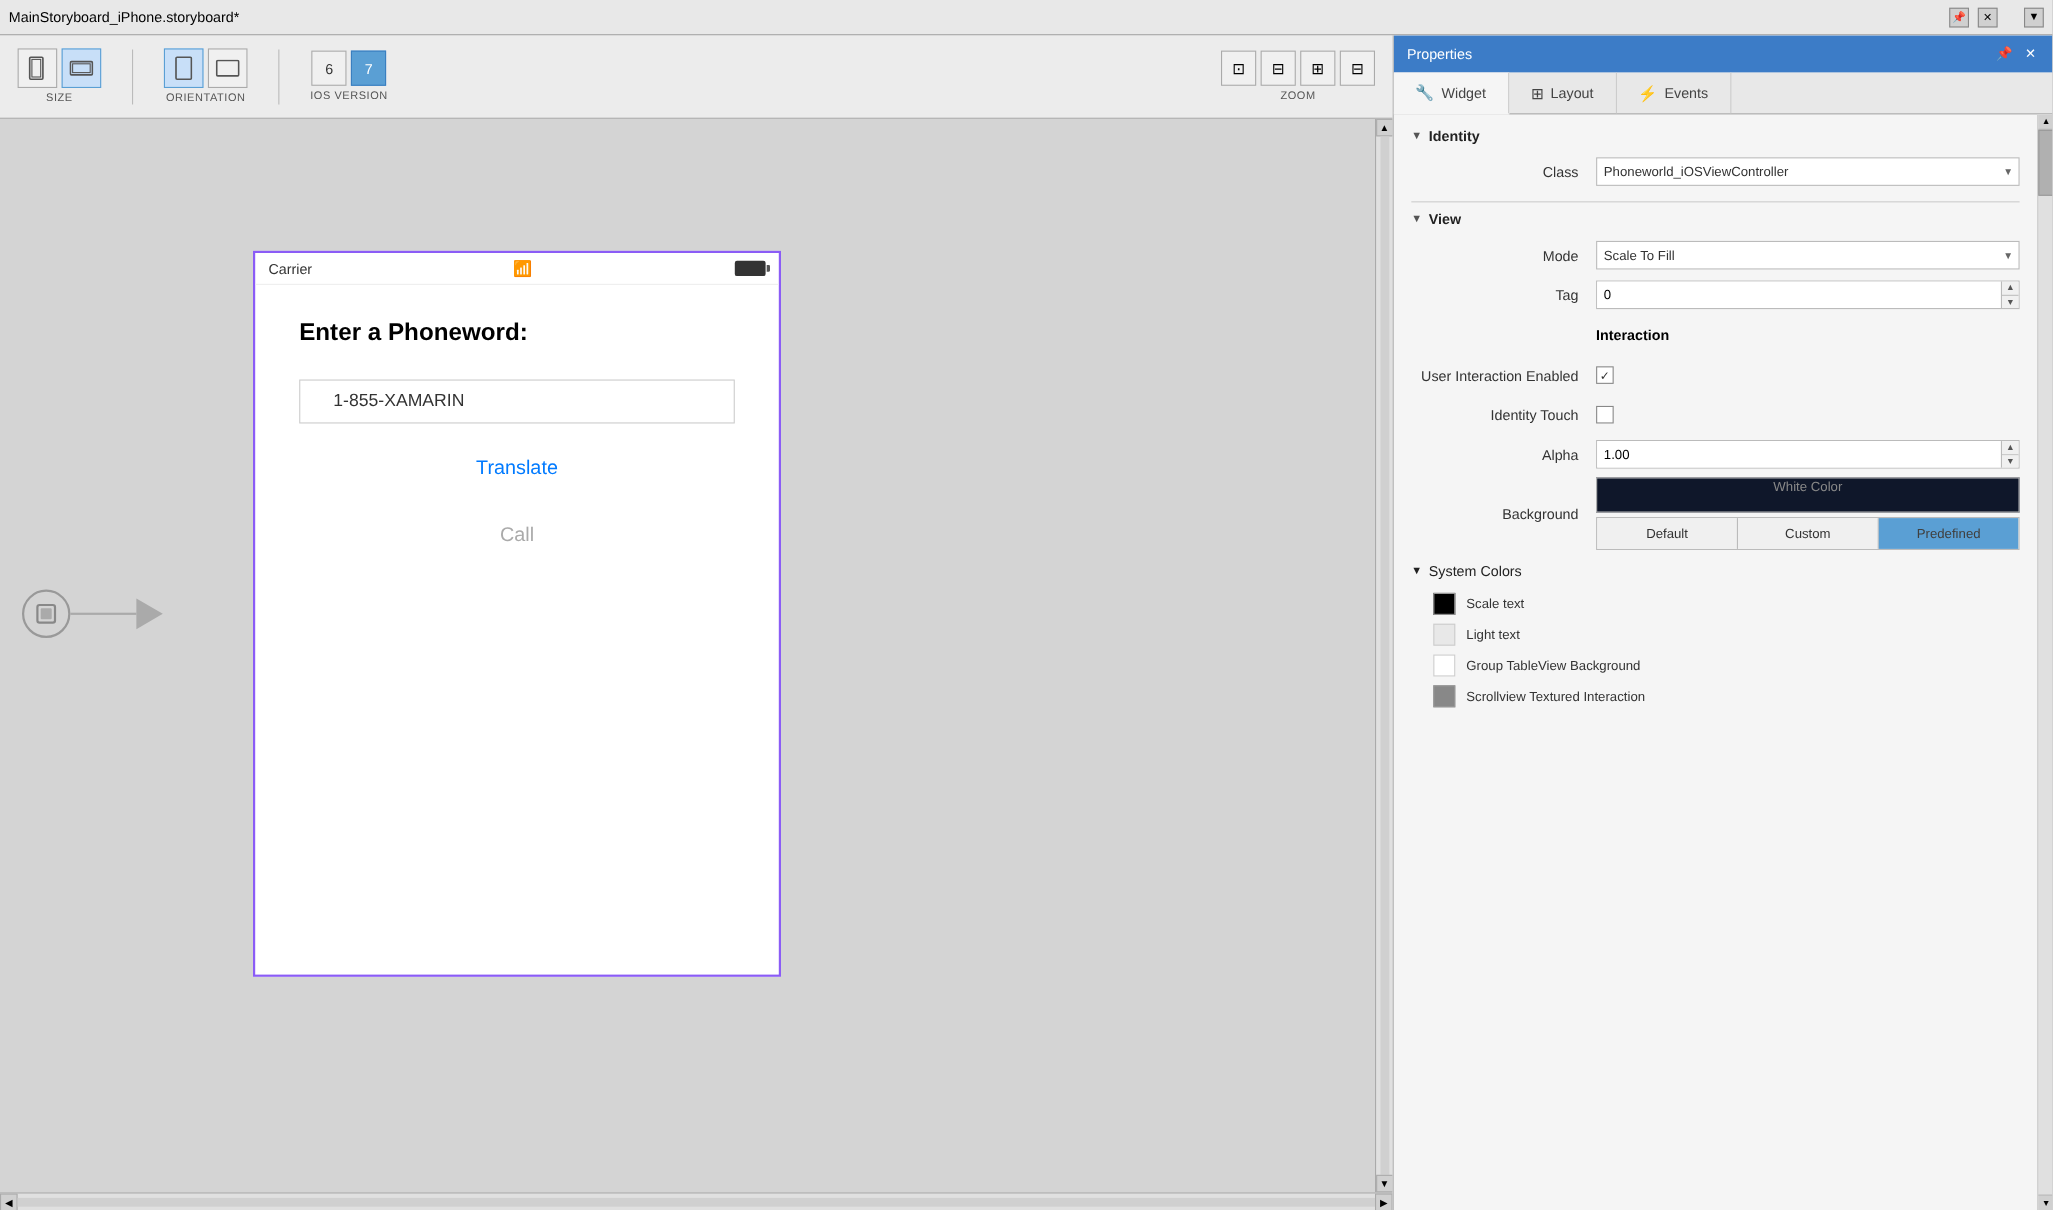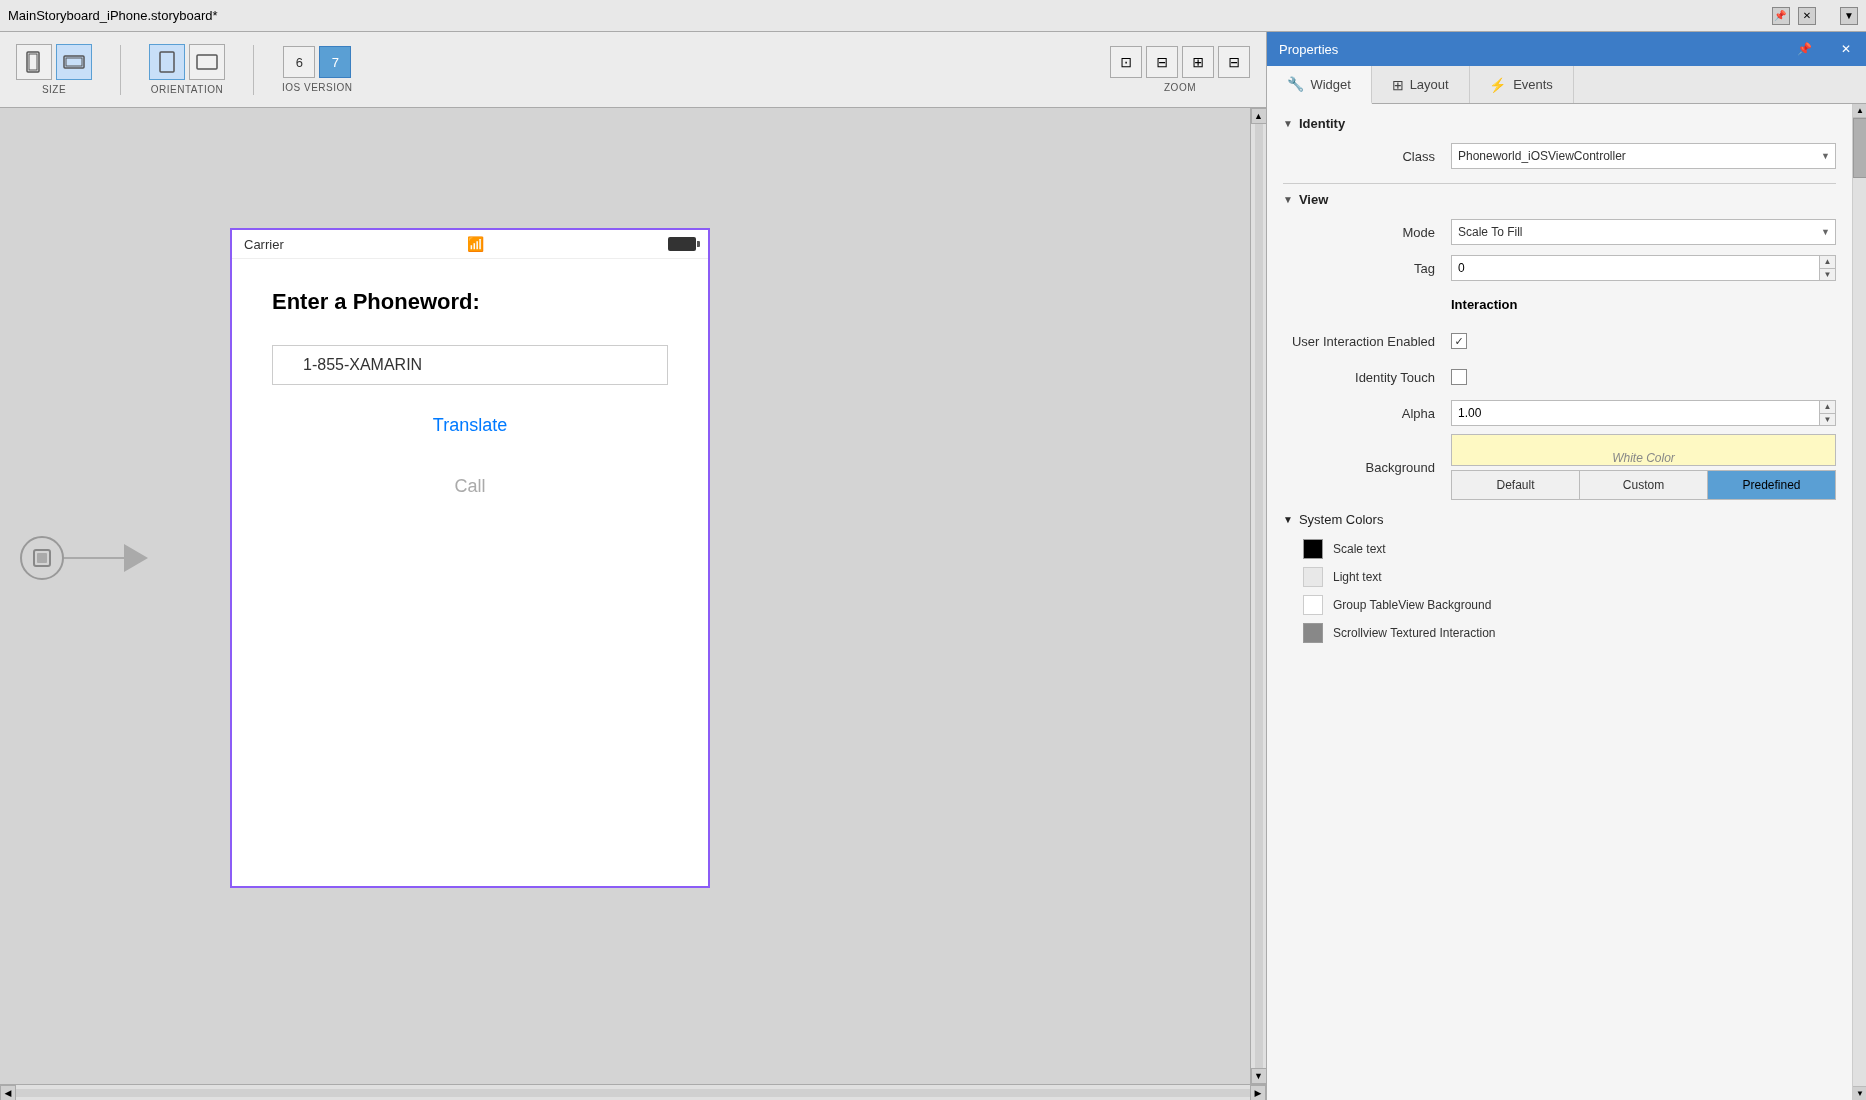--- a/index.html
+++ b/index.html
@@ -276,21 +276,21 @@
       overflow: hidden;
     }
 
     .properties-title-bar {
       background: #3c7cc7;
       color: white;
       display: flex;
       align-items: center;
       height: 34px;
       padding: 0 12px;
-      gap: 25px;
+      gap: 8px;
     }
     .prop-title-btn {
       width: 16px; height: 16px;
       background: transparent;
       border: none;
       color: white;
       cursor: pointer;
       font-size: 12px;
       display: flex; align-items: center; justify-content: center;
     }
@@ -452,29 +452,28 @@
       font-weight: bold;
       font-size: 13px;
       margin: 8px 0;
       padding-left: 0;
     }
 
     
     .color-swatch-btn {
       width: 100%;
       height: 32px;
-      background: #fef9c3;
+      background: #0f172a;
       border: 1px solid #bbb;
       display: flex;
-      align-items: flex-end;
+      align-items: flex-start;
       justify-content: center;
       font-size: 12px;
       color: #888;
       cursor: pointer;
-      font-style: italic;
     }
 
     
     .color-choice-btns {
       display: flex;
       margin-top: 4px;
       border: 1px solid #bbb;
       overflow: hidden;
     }
     .color-choice-btn {
@@ -484,21 +483,21 @@
       font-size: 12px;
       cursor: pointer;
       background: #f0f0f0;
       border: none;
       border-right: 1px solid #bbb;
       color: #333;
     }
     .color-choice-btn:last-child { border-right: none; }
     .color-choice-btn.selected {
       background: #5a9fd4;
-      color: #000000;
+      color: #404040;
     }
 
     
     .sys-colors-header {
       display: flex;
       align-items: center;
       gap: 6px;
       font-size: 13px;
       font-weight: 500;
       margin: 10px 0 8px;

